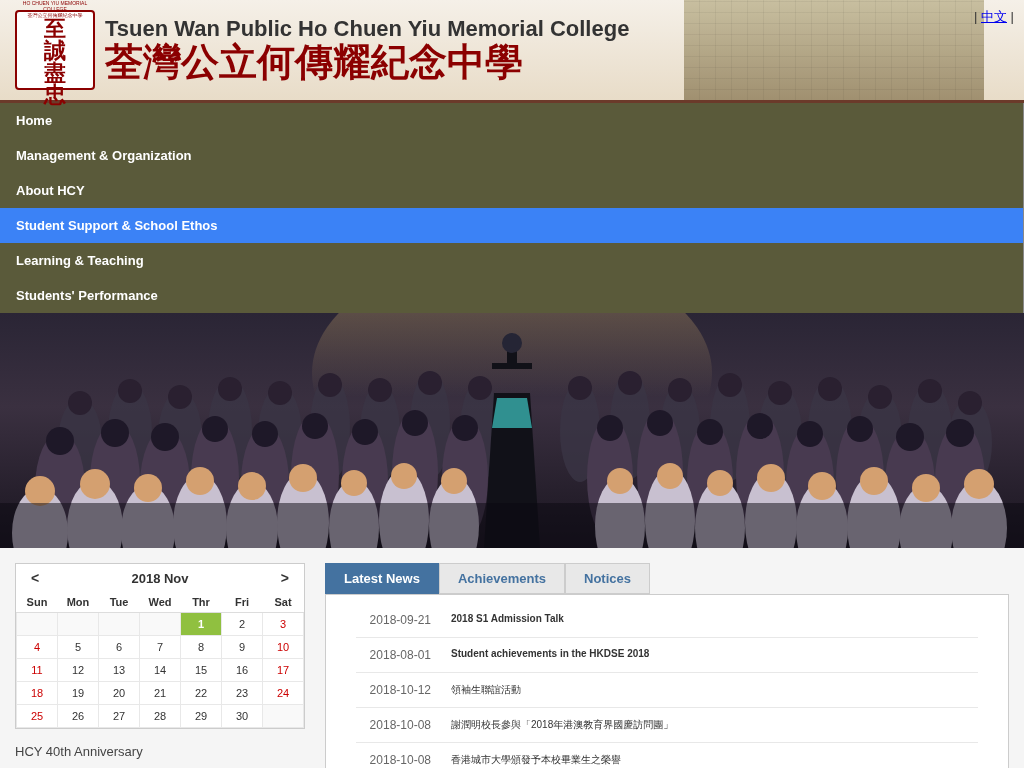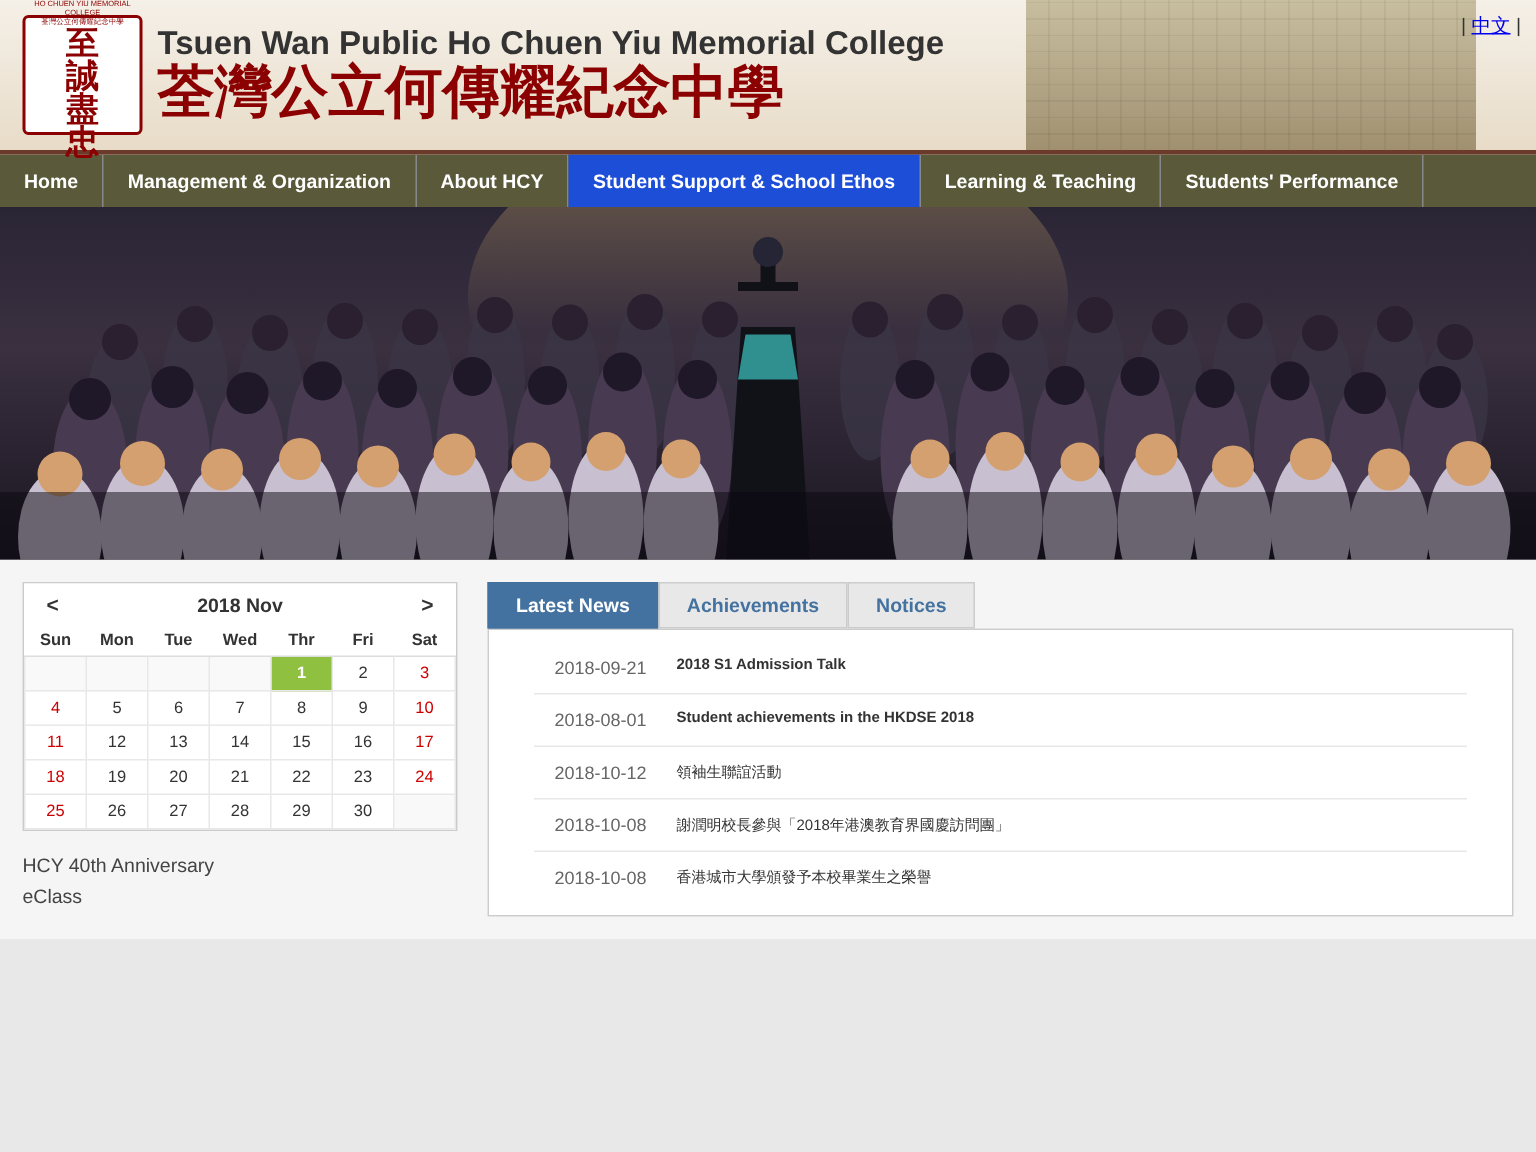--- a/index.html
+++ b/index.html
@@ -88,40 +88,41 @@
       right: 10px;
       font-size: 13px;
       color: #333;
     }
 
     
     nav {
       background: #5a5a3a;
       display: flex;
       align-items: stretch;
+      flex-direction: column;
     }
     nav a {
       color: #fff;
       text-decoration: none;
       padding: 10px 16px;
       font-size: 13px;
       font-weight: bold;
       border-right: 1px solid #888;
       display: flex;
       align-items: center;
       white-space: nowrap;
     }
     nav a:first-child {
       border-left: none;
     }
     nav a:hover, nav a.active {
       background: #888870;
     }
     nav a.active {
-      background: #1d4ed8;
+      background: #3b82f6;
     }
 
     
     .hero {
       width: 100%;
       height: 235px;
       background: linear-gradient(to bottom, #2a2a2a, #1a1a1a);
       overflow: hidden;
       position: relative;
     }

